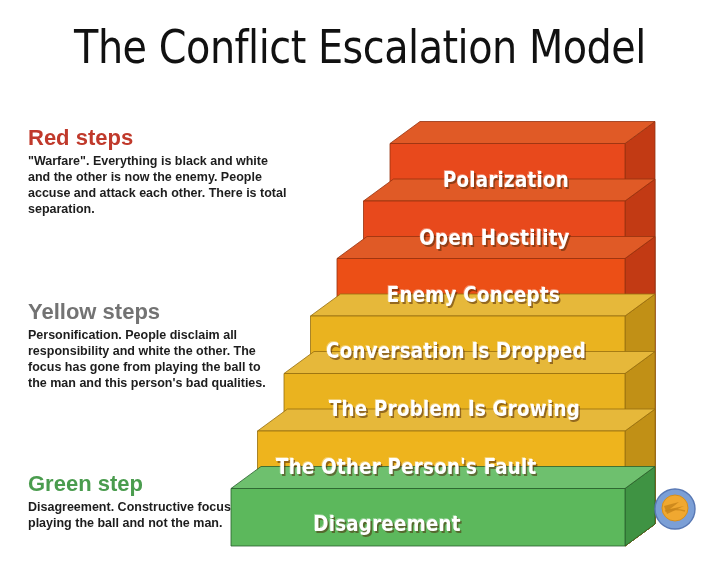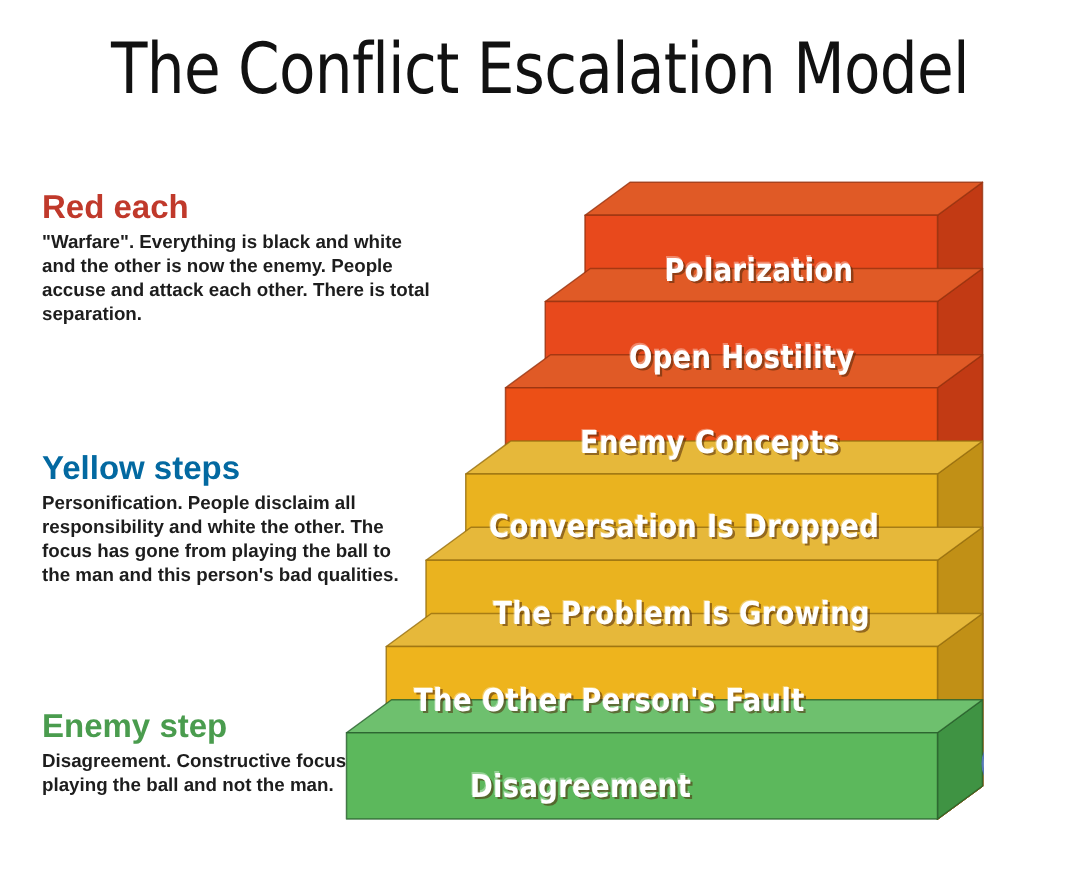--- a/index.html
+++ b/index.html
@@ -5,21 +5,21 @@
   html, body {
     margin: 0;
     padding: 0;
     background: #ffffff;
   }
   body {
     font-family: "Liberation Sans", sans-serif;
   }
   #page {
     position: relative;
-    width: 656px;
+    width: 720px;
     height: 585px;
     background: #ffffff;
     overflow: hidden;
   }
 
   
   #title {
     position: absolute;
     left: 0;
     top: 22px;
@@ -51,21 +51,21 @@
   .legend-body {
     font-size: 12.5px;
     line-height: 1.28;
     color: #1d1d1d;
     font-weight: 600;
   }
   #legend-red      { left: 28px; top: 126px; }
   #legend-yellow   { left: 28px; top: 300px; }
   #legend-green    { left: 28px; top: 472px; }
   #legend-red   .legend-head { color: #c0392b; }
-  #legend-yellow .legend-head { color: #0369a1; }
+  #legend-yellow .legend-head { color: #737373; }
   #legend-green .legend-head { color: #4a9c4e; }
   #legend-red   .legend-body { width: 262px; }
   #legend-yellow .legend-body { width: 252px; }
   #legend-green .legend-body { width: 230px; }
 
   
   #stairs {
     position: absolute;
     left: 0;
     top: 0;
@@ -111,31 +111,31 @@
   }
 </style>
 </head>
 <body>
 
 <div id="page">
 
   <div id="title">The Conflict Escalation Model</div>
 
   <div class="legend" id="legend-red">
-    <div class="legend-head">Red each</div>
+    <div class="legend-head">Red steps</div>
     <div class="legend-body">"Warfare". Everything is black and white and the other is now the enemy. People accuse and attack each other. There is total separation.</div>
   </div>
 
   <div class="legend" id="legend-yellow">
     <div class="legend-head">Yellow steps</div>
     <div class="legend-body">Personification. People disclaim all responsibility and white the other. The focus has gone from playing the ball to the man and this person's bad qualities.</div>
   </div>
 
   <div class="legend" id="legend-green">
-    <div class="legend-head">Enemy step</div>
+    <div class="legend-head">Green step</div>
     <div class="legend-body">Disagreement. Constructive focus on playing the ball and not the man.</div>
   </div>
 
   <div id="stairs">
     <svg width="720" height="585" viewBox="0 0 720 585" xmlns="http://www.w3.org/2000/svg">
       <g id="stair-shapes">
           <g>
             <polygon points="625,143.5 655,121.5 655,524 625,546" fill="#c23a14" stroke="rgba(150,50,15,0.8)" stroke-width="1" stroke-linejoin="round"></polygon>
             <polygon points="390,143.5 420,121.5 655,121.5 625,143.5" fill="#e05a26" stroke="rgba(150,50,15,0.8)" stroke-width="1" stroke-linejoin="round"></polygon>
             <polygon points="390,143.5 625,143.5 625,201 390,201" fill="#e8491c" stroke="rgba(150,50,15,0.8)" stroke-width="1" stroke-linejoin="round"></polygon>

